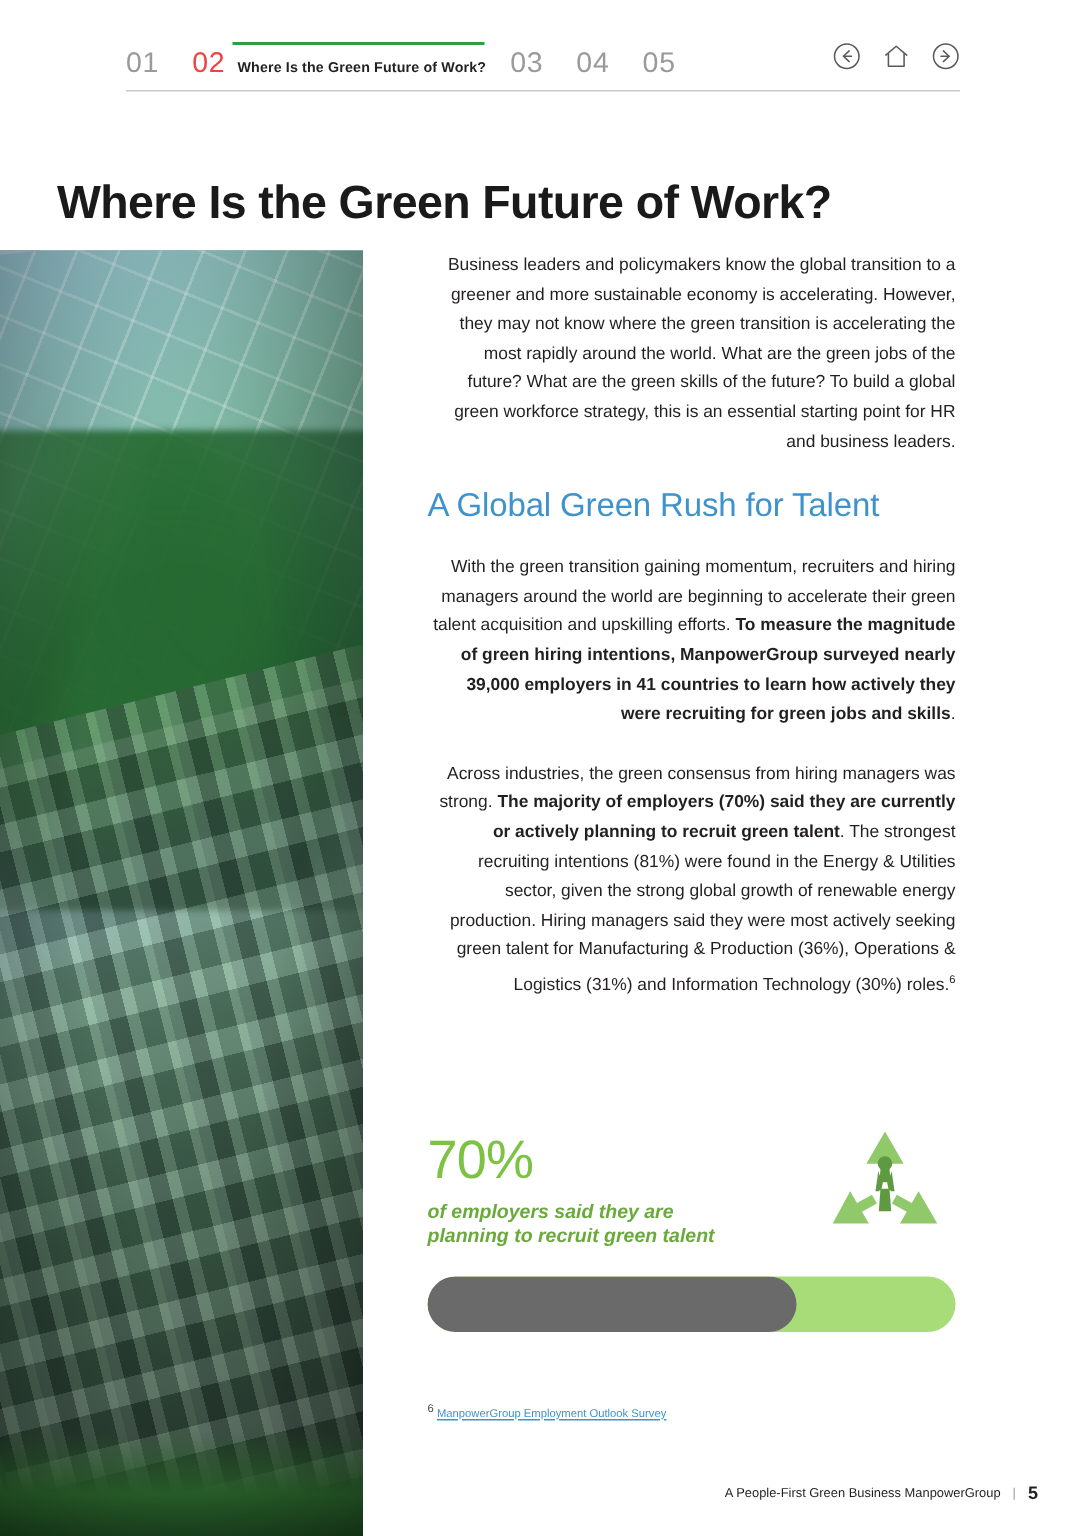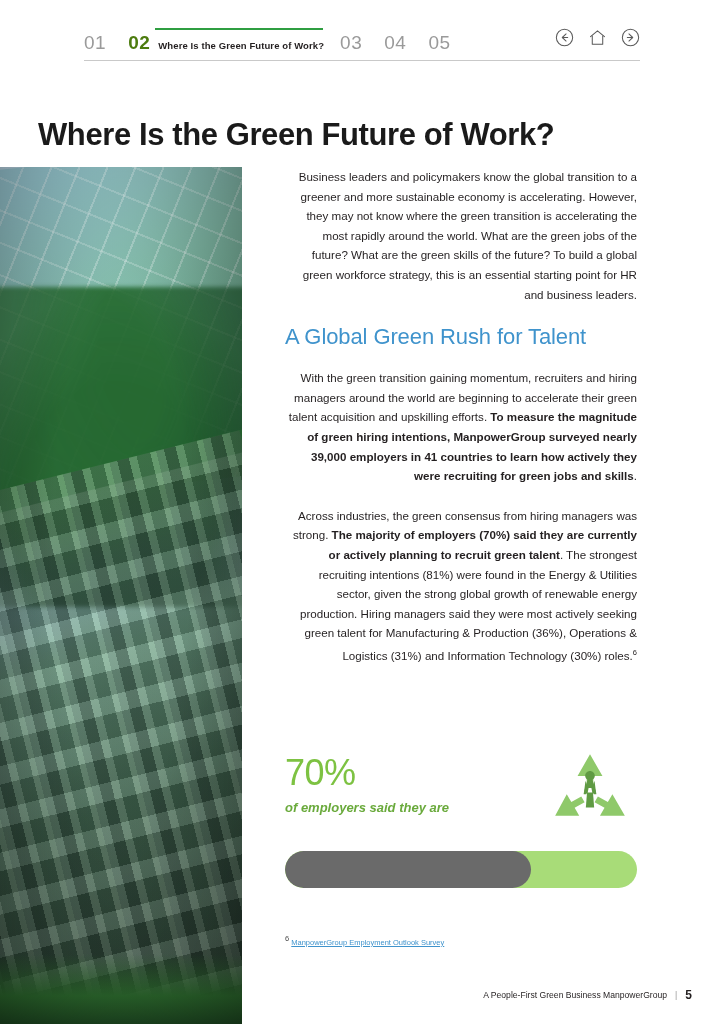--- a/index.html
+++ b/index.html
@@ -35,22 +35,22 @@
   }
   .chapter-num {
     font-size: 19px;
     color: #9a9a9a;
     letter-spacing: 0.5px;
     font-weight: 400;
     padding-right: 22px;
     line-height: 1;
   }
   .chapter-num.active {
-    color: #4d7c0f;
-    font-weight: 700;
+    color: #ef4444;
+    font-weight: 400;
     padding-right: 8px;
   }
   .chapter-title {
     font-size: 9.5px;
     font-weight: 700;
     color: #231f20;
     letter-spacing: 0.1px;
     position: relative;
     padding-right: 16px;
     white-space: nowrap;
@@ -349,20 +349,21 @@
 
   <p class="body">
     <span>Across industries, the green consensus from hiring managers was strong. </span><b>The majority of employers (70%) said they are currently or actively planning to recruit green talent</b><span>. The strongest recruiting intentions (81%) were found in the Energy &amp; Utilities sector, given the strong global growth of renewable energy production. Hiring managers said they were most actively seeking green talent for Manufacturing &amp; Production (36%), Operations &amp; Logistics (31%) and Information Technology (30%) roles.</span><sup>6</sup>
   </p>
 </div>
 
 <div class="stat">
   <div class="stat-number">70%</div>
   <div class="stat-caption">
     <div>of employers said they are</div>
+    <div>planning to recruit green talent</div>
   </div>
   <span class="recycle-icon">
     <svg width="84" height="78" viewBox="0 0 100 94">
       <g fill="#8fc96a">
         <path d="M50 4 L65 30 L54 30 L54 44 L46 44 L46 30 L35 30 Z"></path>
         <path d="M8 78 L22 52 L27.5 61.5 L39.5 54.8 L43.5 61.8 L31.5 68.5 L37 78 Z"></path>
         <path d="M92 78 L62 78 L67.5 68.5 L55.5 61.8 L59.5 54.8 L71.5 61.5 L77 52 Z"></path>
       </g>
       <g fill="#5f9a43">
         <path d="M50 24 c-3.2 0-5.8 2.6-5.8 5.8 0 2.1 1.1 3.9 2.8 4.9 l-4.6 16.6 h4.6 l1.3 -6.6 h3.4 l1.3 6.6 h4.6 l-4.6 -16.6 c1.7 -1 2.8 -2.8 2.8 -4.9 0 -3.2 -2.6 -5.8 -5.8 -5.8 z"></path>

